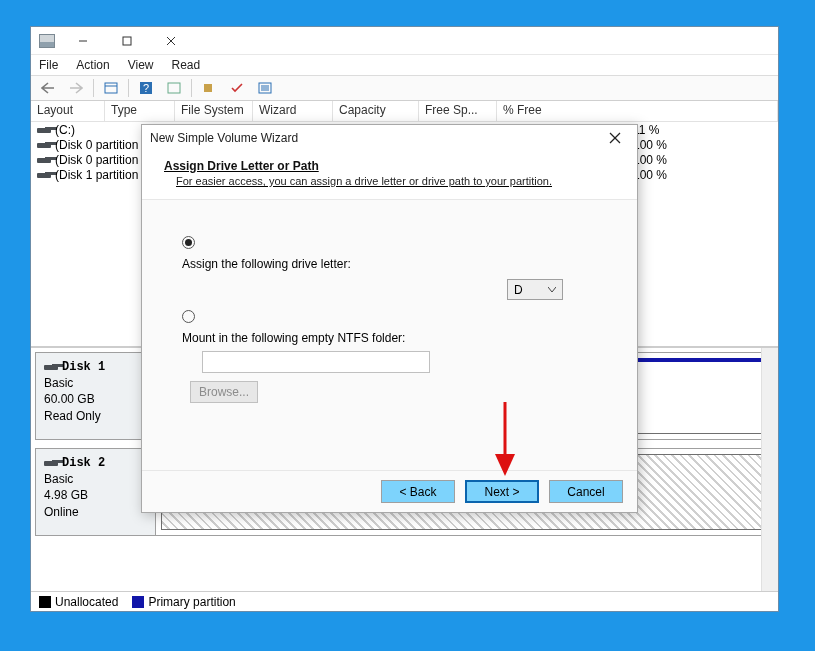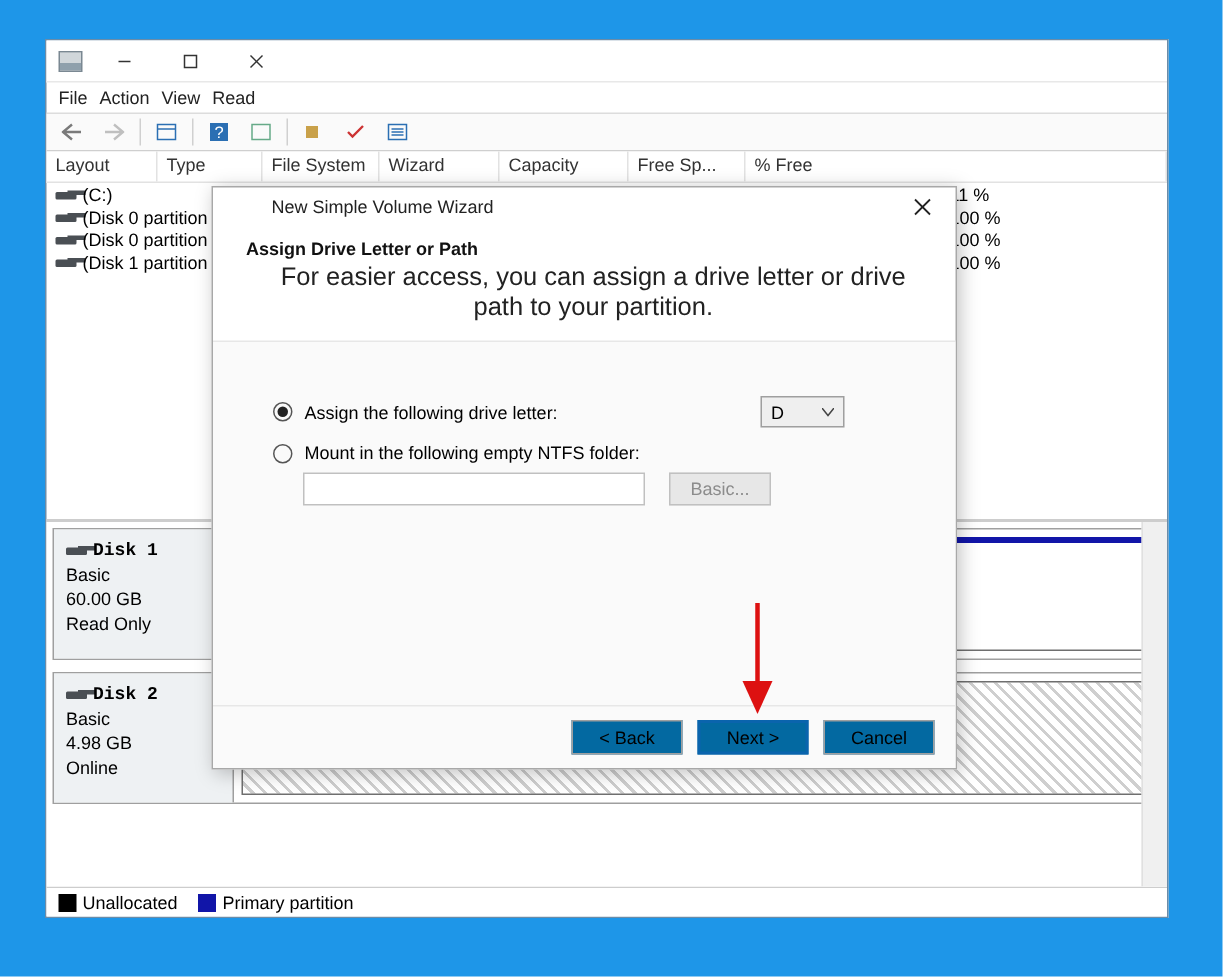--- a/index.html
+++ b/index.html
@@ -5,21 +5,21 @@
   * { box-sizing: border-box; margin: 0; padding: 0; }
   body { font-family: "Segoe UI", Tahoma, sans-serif; font-size: 12px; background: #1e96e8; width: 815px; height: 651px; position: relative; overflow: hidden; }
   
   .main-window { position: absolute; left: 30px; top: 26px; width: 749px; height: 586px; background: #fff; border: 1px solid #6b8ca8; display: flex; flex-direction: column; }
   .titlebar { height: 28px; display: flex; align-items: center; padding: 0 4px 0 8px; background: #fff; border-bottom: 1px solid #e8e8e8; }
   .titlebar .app-icon { width: 16px; height: 14px; margin-right: 6px; background: linear-gradient(#d0d6da 60%, #8fa0ac 60%); border: 1px solid #7a8892; }
   .titlebar .title { color: #555; flex: 1; }
   .titlebar .winbtn { width: 44px; height: 28px; display: flex; align-items: center; justify-content: center; color: #555; }
   .titlebar .winbtn svg { width: 10px; height: 10px; }
   
-  .menubar { height: 21px; display: flex; align-items: center; padding: 0 8px; gap: 8px; border-bottom: 1px solid #dcdcdc; color: #222; }
+  .menubar { height: 21px; display: flex; align-items: center; padding: 0 8px; gap: 18px; border-bottom: 1px solid #dcdcdc; color: #222; }
   
   .toolbar { height: 25px; display: flex; align-items: center; padding: 0 6px; gap: 6px; border-bottom: 1px solid #cfcfcf; background: #fafafa; }
   .toolbar .tbtn { width: 22px; height: 20px; display: flex; align-items: center; justify-content: center; border: 1px solid transparent; }
   .toolbar .sep { width: 1px; height: 18px; background: #d0d0d0; }
   
   .client { flex: 1; display: flex; flex-direction: column; border: 0; padding: 0; }
   
   .grid-pane { height: 247px; border-bottom: 2px solid #cdcdcd; }
   .grid-header { height: 21px; display: flex; background: #fff; border-bottom: 1px solid #e2e2e2; }
   .grid-header div { border-right: 1px solid #e2e2e2; padding: 2px 6px; color: #333; white-space: nowrap; overflow: hidden; }
@@ -37,35 +37,35 @@
   .vol-box.primary { border-top: 4px solid #1115a8; }
   .vol-box .vinner { padding: 4px 6px; font-size: 11px; line-height: 1.35; }
   .hatch { background: repeating-linear-gradient(45deg, #fff, #fff 4px, #cfcfcf 4px, #cfcfcf 6px); }
   .legend { height: 20px; border-top: 1px solid #cdcdcd; display: flex; align-items: center; padding: 0 8px; gap: 14px; background: #fff; }
   .legend .sw { width: 12px; height: 12px; display: inline-block; vertical-align: middle; margin-right: 4px; }
   
   .scrollbar-v { position: absolute; right: 0; top: 0; bottom: 0; width: 17px; background: #f0f0f0; border-left: 1px solid #e0e0e0; }
   
   
   .dialog { position: absolute; left: 141px; top: 124px; width: 497px; height: 389px; background: #fff; border: 1px solid #a8a8a8; box-shadow: 2px 2px 12px rgba(0,0,0,.25); display: flex; flex-direction: column; }
-  .dlg-title { height: 26px; display: flex; align-items: center; padding: 0 8px; margin-left: 31px; }
+  .dlg-title { height: 26px; display: flex; align-items: center; padding: 0 8px; }
   .dlg-title span { flex: 1; color: #222; }
   .dlg-close { width: 28px; height: 24px; display: flex; align-items: center; justify-content: center; }
-  .dlg-head { padding: 8px 22px 12px 22px; border-bottom: 1px solid #e7e7e7; }
+  .dlg-head { padding: 8px 22px 12px 22px; border-bottom: 1px solid #e7e7e7; text-decoration: underline; }
   .dlg-head .h1 { font-weight: bold; font-size: 12px; color: #111; margin-bottom: 2px; }
-  .dlg-head .h2 { font-size: 17px; color: #222; padding-left: 12px; text-align: center; }
+  .dlg-head .h2 { font-size: 11px; color: #222; padding-left: 12px; }
   .dlg-body { flex: 1; padding: 36px 34px 0 40px; background: #fafafa; }
-  .opt-row { display: flex; align-items: center; margin-bottom: 10px; gap: 8px; }
+  .opt-row { display: flex; align-items: flex-start; margin-bottom: 10px; gap: 8px; flex-direction: column; }
   .radio { width: 13px; height: 13px; border: 1px solid #555; border-radius: 50%; position: relative; }
   .radio.sel::after { content: ""; position: absolute; inset: 2px; border-radius: 50%; background: #222; }
   .drive-select { margin-left: auto; width: 56px; height: 21px; border: 1px solid #9f9f9f; background: #efefef; display: flex; align-items: center; padding: 0 6px; justify-content: space-between; margin-right: 40px; }
   .path-input { width: 228px; height: 22px; border: 1px solid #c0c0c0; background: #fff; margin-left: 20px; }
   .browse-btn { width: 68px; height: 22px; border: 1px solid #c0c0c0; background: #e7e7e7; margin-left: 8px; display: flex; align-items: center; justify-content: center; color: #8c8c8c; }
   .dlg-foot { height: 42px; border-top: 1px solid #e7e7e7; display: flex; align-items: center; justify-content: flex-end; padding: 0 14px; gap: 10px; background: #fafafa; }
-  .dlg-foot .btn { width: 74px; height: 23px; border: 1px solid #9f9f9f; background: #0369a1; display: flex; align-items: center; justify-content: center; }
+  .dlg-foot .btn { width: 74px; height: 23px; border: 1px solid #9f9f9f; background: #7dd3fc; display: flex; align-items: center; justify-content: center; }
   .dlg-foot .btn.primary { border: 2px solid #0a64ad; }
   
   .arrow-overlay { position: absolute; left: 490px; top: 398px; pointer-events: none; }
 </style>
 </head>
 <body>
 
 <div class="main-window">
   <div class="titlebar">
     <div class="app-icon"></div>
@@ -242,21 +242,21 @@
             <path d="M0 0 L4 5 L8 0" fill="none" stroke="#444"></path>
           </svg>
       </div>
     </div>
     <div class="opt-row">
       <span class="radio"></span>
       <span>Mount in the following empty NTFS folder:</span>
     </div>
     <div class="opt-row" style="margin-top:-4px; margin-bottom:14px">
       <div class="path-input"></div>
-      <div class="browse-btn">Basic...</div>
+      <div class="browse-btn">Browse...</div>
     </div>
   </div>
   <div class="dlg-foot">
     <div class="btn">&lt; Back</div>
     <div class="btn primary">Next &gt;</div>
     <div class="btn">Cancel</div>
   </div>
 </div>
 
 <svg class="arrow-overlay" width="30" height="84">

